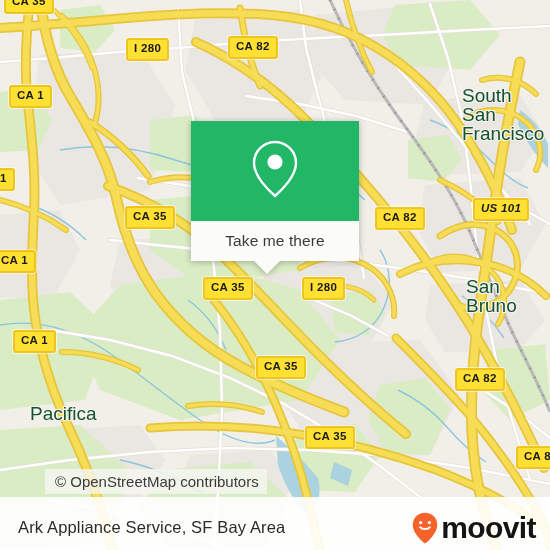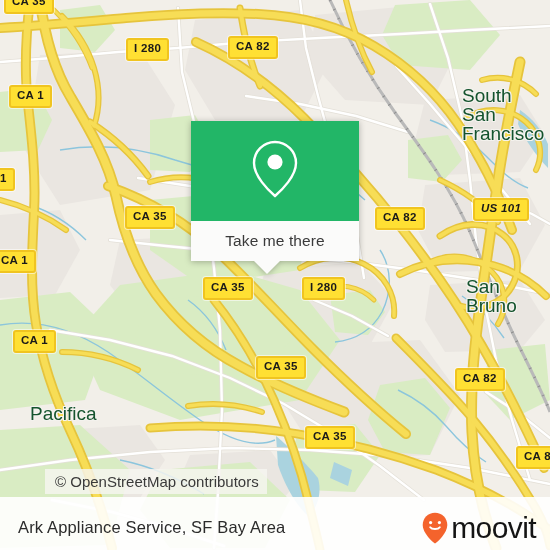--- a/index.html
+++ b/index.html
@@ -96,21 +96,21 @@
     box-sizing:border-box;
     padding:0 14px 0 18px;
   }
   #place-title{
     color:#2b2b2b;font-size:16.5px;letter-spacing:.15px;flex:1;
   }
   #brand{display:flex;align-items:center;gap:3px;}
   #brand-pin{width:26px;height:32px;display:block;}
   #brand-word{
     color:#141414;font-size:30px;line-height:30px;
-    letter-spacing:-.6px;font-weight:normal;
+    letter-spacing:-.6px;font-weight:bold;
   }
 </style>
 </head>
 <body>
 
 <div id="app">
 
   <div id="map">
 
     <div class="layer">

